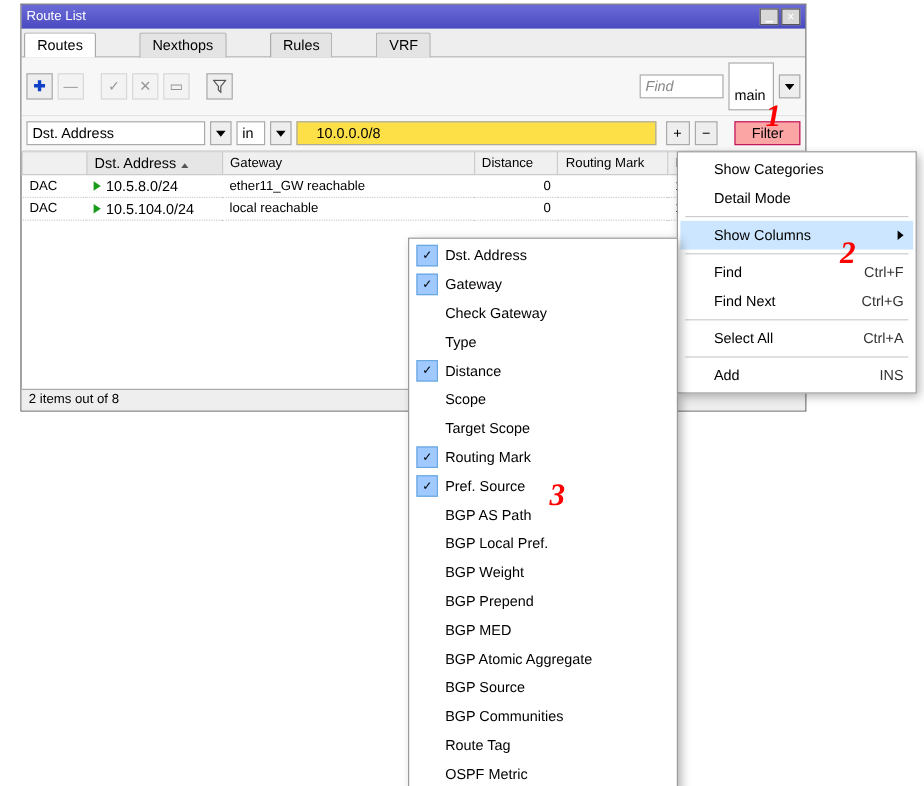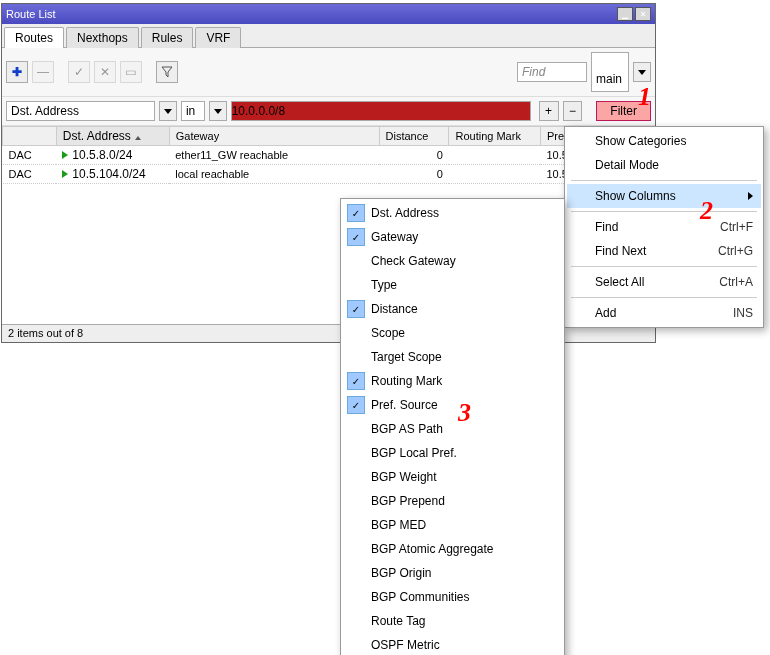--- a/index.html
+++ b/index.html
@@ -1,36 +1,36 @@
 <!DOCTYPE html>
 <html><head>
 <meta charset="utf-8">
 <style>
   * { box-sizing: border-box; font-family: "Segoe UI", Tahoma, sans-serif; font-size: 12px; }
   body { margin: 0; background: #fff; width: 770px; height: 655px; position: relative; }
-  .window { position: absolute; left: 1px; top: 3px; width: 655px; height: 340px; border: 1px solid #666; background: #fff; }
+  .window { position: absolute; left: 17px; top: 3px; width: 655px; height: 340px; border: 1px solid #666; background: #fff; }
   .titlebar { height: 20px; background: linear-gradient(#6b6bd8, #4a4ac0); color: #fff; display: flex; align-items: center; padding: 0 4px; }
   .titlebar .title { flex: 1; font-size: 11px; }
   .winbtn { width: 16px; height: 14px; background: #d8d8d8; border: 1px solid #555; margin-left: 2px; display:flex; align-items:center; justify-content:center; font-size:8px; }
-  .tabs { display: flex; background: #eee; border-bottom: 1px solid #aaa; padding: 2px 2px 0 2px; height: 24px; }
+  .tabs { display: flex; background: #eee; border-bottom: 1px solid #aaa; padding: 2px 2px 0 2px; height: 24px; gap: 34px; }
   .tab { padding: 3px 10px; border: 1px solid #aaa; border-bottom: none; margin-right: 2px; background: #e4e4e4; border-radius: 2px 2px 0 0; position: relative; top:1px; }
   .tab.active { background: #fff; }
   .toolbar { display: flex; align-items: center; padding: 4px; gap: 4px; border-bottom: 1px solid #ddd; background:#f7f7f7; }
   .tbtn { width: 22px; height: 22px; border: 1px solid #aaa; background: #eee; display:flex; align-items:center; justify-content:center; }
   .tbtn.disabled { opacity: 0.4; }
   .tbtn.blue { color: #1040c8; font-weight:bold; }
   .spacer { flex: 1; }
   .findbox { width: 70px; height: 20px; border:1px solid #aaa; padding:2px 4px; font-style: italic; color:#888; background:#fff;}
   .mainbox { width: 38px; height: 20px; border:1px solid #aaa; padding:19px 4px; background:#fff;}
   .ddown { width: 18px; height: 20px; border:1px solid #aaa; background:#eee; display:flex;align-items:center;justify-content:center;}
   .filterbar { display:flex; align-items:center; padding:4px; gap:4px; border-bottom:1px solid #ddd; background:#f7f7f7;}
   .fselect { height:20px; border:1px solid #aaa; background:#fff; padding:2px 4px; display:flex; align-items:center;}
   .fselect.w1 { width: 150px;}
   .fselect.w2 { width: 24px; }
-  .finput { flex: 0 0 300px; height:20px; border:1px solid #aaa; padding:2px 0; background:#b91c1c;}
+  .finput { flex: 0 0 300px; height:20px; border:1px solid #aaa; padding:2px 16px; background:#fde047;}
   .smallbtn { width:20px; height:20px; border:1px solid #aaa; background:#eee; display:flex;align-items:center;justify-content:center;}
   .filterbtn { width:55px; height:20px; border:1px solid #be185d; background:#fca5a5; display:flex;align-items:center;justify-content:center;}
   .table { width:100%; border-collapse:collapse;}
   .table th { text-align:left; font-weight:normal; padding:2px 6px; border:1px solid #ccc; background:#f0f0f0; font-size:11px; height:18px;}
   .table td { padding:2px 6px; font-size:11px; height:17px;}
   .table tr.row { border-bottom:1px dotted #ccc;}
   th.sort { background:#e6e6e6;}
   th.dd { width:18px; text-align:center;}
   .flagicon { display:inline-block; width:0;height:0; border-left:6px solid #1a9c1a; border-top:4px solid transparent; border-bottom:4px solid transparent; margin-right:4px;}
   .statusbar { position:absolute; bottom:0; left:0; right:0; height:18px; border-top:1px solid #aaa; background:#eee; padding:2px 6px; font-size:11px;}
@@ -240,21 +240,21 @@
     <div class="item">
       <span>BGP Prepend</span>
     </div>
     <div class="item">
       <span>BGP MED</span>
     </div>
     <div class="item">
       <span>BGP Atomic Aggregate</span>
     </div>
     <div class="item">
-      <span>BGP Origin</span>
+      <span>BGP Source</span>
     </div>
     <div class="item">
       <span>BGP Communities</span>
     </div>
     <div class="item">
       <span>Route Tag</span>
     </div>
     <div class="item">
       <span>OSPF Metric</span>
     </div>

